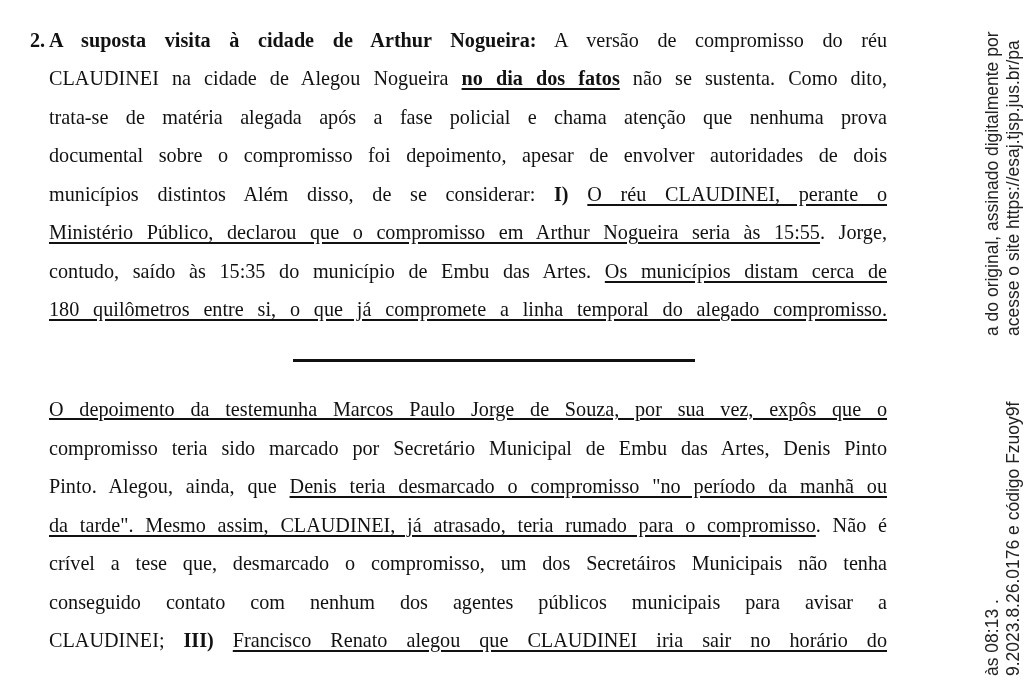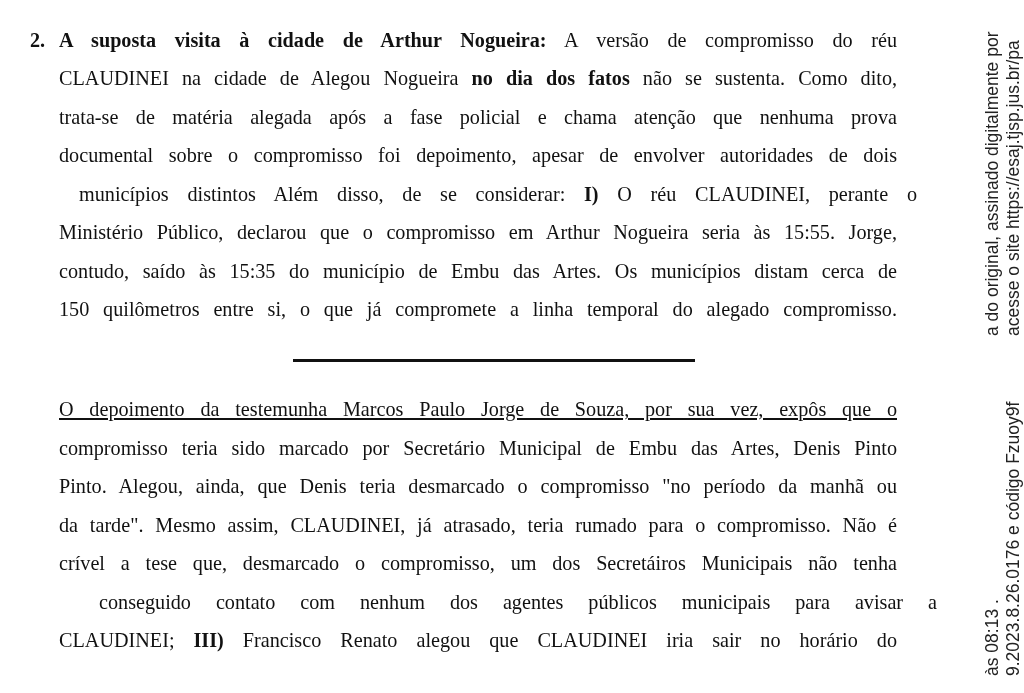--- a/index.html
+++ b/index.html
@@ -17,38 +17,39 @@
     }
     .page {
       position: absolute;
       left: 0;
       top: 0;
       width: 1024px;
       height: 693px;
     }
     .line {
       position: absolute;
-      left: 59px;
+      left: 49px;
       width: 838px;
       font-size: 20.2px;
       line-height: 24px;
       white-space: nowrap;
       text-align: justify;
       text-align-last: justify;
       letter-spacing: 0;
     }
     .num {
       position: absolute;
       left: 30px;
       font-size: 20.2px;
       line-height: 24px;
       font-weight: bold;
     }
     .b { font-weight: bold; }
     .u {
+      text-decoration: underline;
       text-decoration-thickness: 1.6px;
       text-underline-offset: 3px;
     }
     .separator {
       position: absolute;
       left: 293px;
       top: 359px;
       width: 402px;
       height: 3px;
       background: #111111;
@@ -73,43 +74,43 @@
 
   <div>
     <div class="line" style="top: 28px; white-space: normal;"><span class="b">A suposta visita à cidade de Arthur Nogueira:</span> <span>A versão de compromisso do réu</span></div>
 
     <div class="line" style="top: 66px; white-space: normal;"><span>CLAUDINEI na cidade de Alegou Nogueira</span> <span class="b u">no dia dos fatos</span> <span>não se sustenta. Como dito,</span></div>
 
     <div class="line" style="top: 105px; white-space: normal;">trata-se de matéria alegada após a fase policial e chama atenção que nenhuma prova</div>
 
     <div class="line" style="top: 143px; white-space: normal;">documental sobre o compromisso foi depoimento, apesar de envolver autoridades de dois</div>
 
-    <div class="line" style="top: 182px; white-space: normal; margin-left: 20px;"><span>municípios distintos Além disso, de se considerar:</span> <span class="b">I)</span> <span class="u">O réu CLAUDINEI, perante o</span></div>
+    <div class="line" style="top: 182px; white-space: normal;"><span>municípios distintos Além disso, de se considerar:</span> <span class="b">I)</span> <span class="u">O réu CLAUDINEI, perante o</span></div>
 
     <div class="line" style="top: 220px; white-space: normal;"><span class="u">Ministério Público, declarou que o compromisso em Arthur Nogueira seria às 15:55</span><span>. Jorge,</span></div>
 
     <div class="line" style="top: 259px; white-space: normal;"><span>contudo, saído às 15:35 do município de Embu das Artes.</span> <span class="u">Os municípios distam cerca de</span></div>
 
-    <div class="line" style="top: 297px; white-space: normal;"><span class="u">150 quilômetros entre si, o que já compromete a linha temporal do alegado compromisso.</span></div>
+    <div class="line" style="top: 297px; white-space: normal;"><span class="u">180 quilômetros entre si, o que já compromete a linha temporal do alegado compromisso.</span></div>
   </div>
 
   <div class="separator"></div>
 
   <div>
     <div class="line" style="top: 397px; white-space: normal; text-decoration: underline;">O depoimento da testemunha Marcos Paulo Jorge de Souza, por sua vez, expôs que o</div>
 
     <div class="line" style="top: 436px; white-space: normal;">compromisso teria sido marcado por Secretário Municipal de Embu das Artes, Denis Pinto</div>
 
     <div class="line" style="top: 474px; white-space: normal;"><span>Pinto. Alegou, ainda, que</span> <span class="u">Denis teria desmarcado o compromisso "no período da manhã ou</span></div>
 
     <div class="line" style="top: 513px; white-space: normal;"><span class="u">da tarde". Mesmo assim, CLAUDINEI, já atrasado, teria rumado para o compromisso</span><span>. Não é</span></div>
 
     <div class="line" style="top: 551px; white-space: normal;">crível a tese que, desmarcado o compromisso, um dos Secretáiros Municipais não tenha</div>
 
-    <div class="line" style="top: 590px; white-space: normal; margin-left: 40px;">conseguido contato com nenhum dos agentes públicos municipais para avisar a</div>
+    <div class="line" style="top: 590px; white-space: normal;">conseguido contato com nenhum dos agentes públicos municipais para avisar a</div>
 
     <div class="line" style="top: 628px; white-space: normal;"><span>CLAUDINEI;</span> <span class="b">III)</span> <span class="u">Francisco Renato alegou que CLAUDINEI iria sair no horário do</span></div>
   </div>
 
   <div>
     <div class="side" style="left:982px; top:336px;">a do original, assinado digitalmente por</div>
     <div class="side" style="left:1003px; top:336px;">acesse o site https://esaj.tjsp.jus.br/pa</div>
     <div class="side" style="left:982px; top:676px;">às 08:13 .</div>
     <div class="side" style="left:1003px; top:676px;">9.2023.8.26.0176 e código Fzuoy9f</div>
   </div>

